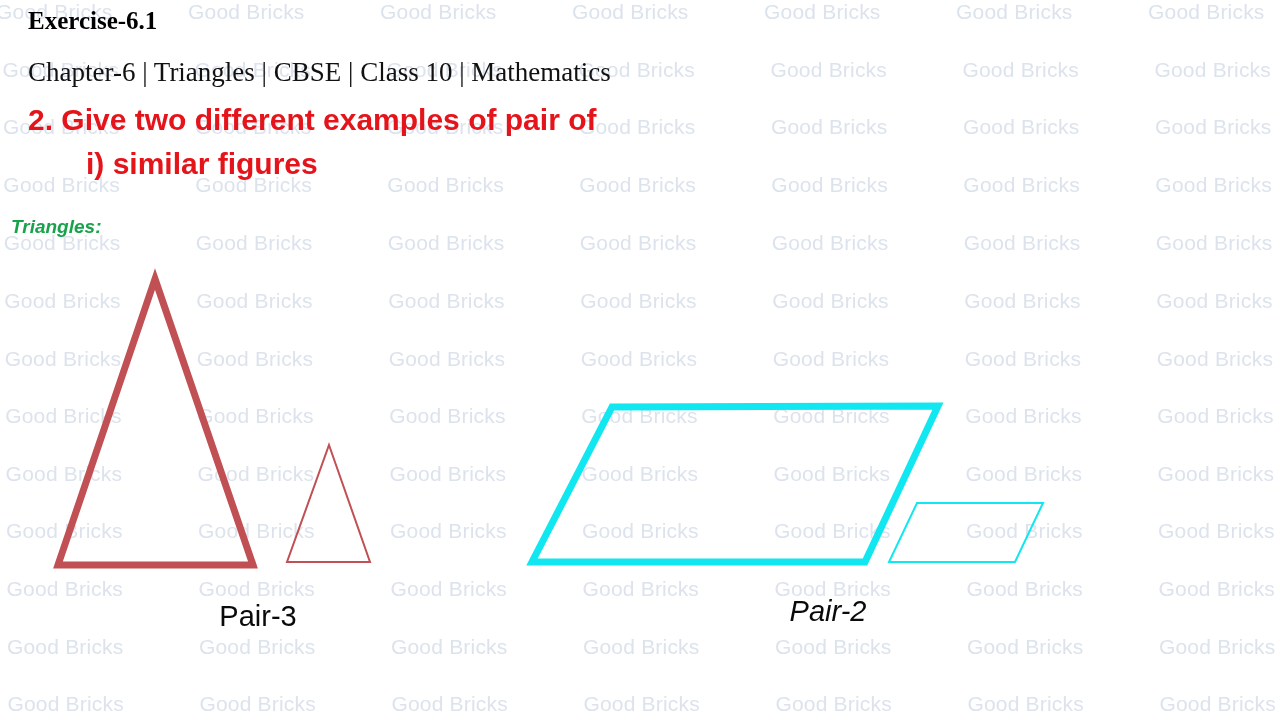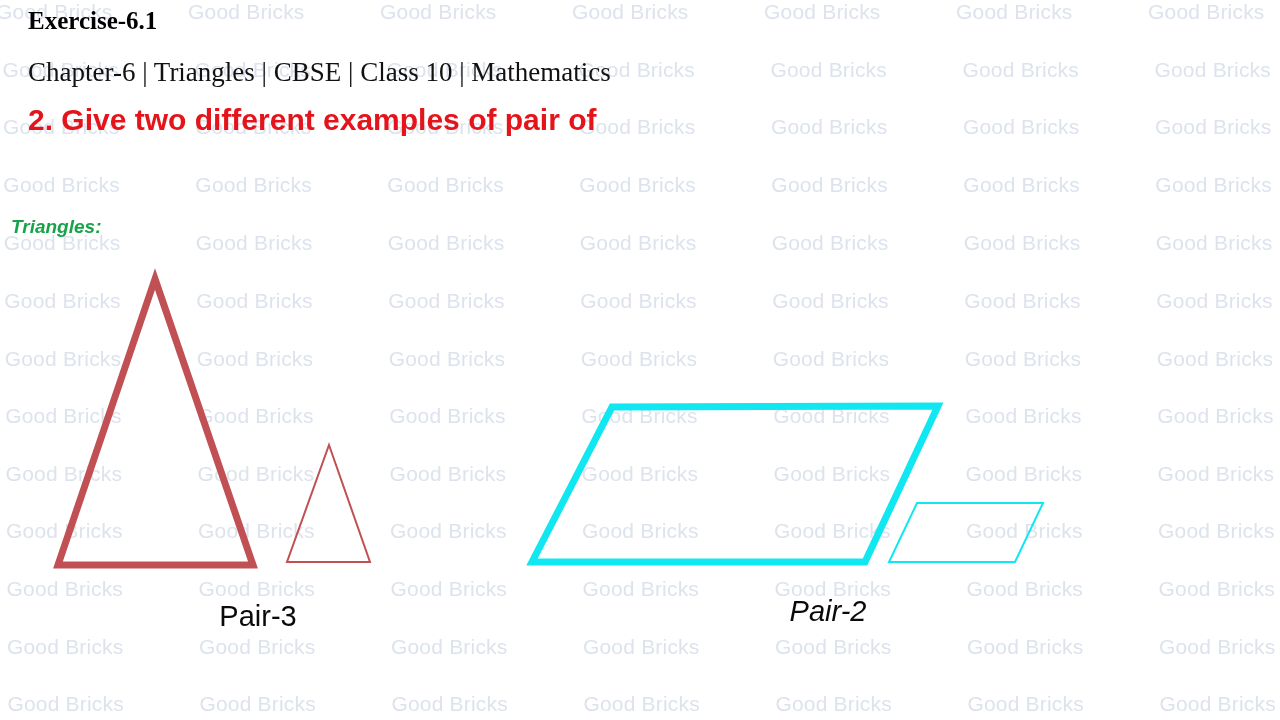--- a/index.html
+++ b/index.html
@@ -145,20 +145,21 @@
     </div>
 
   <div id="content-layer">
 
     <div id="exercise-title">Exercise-6.1</div>
 
     <div id="subtitle">Chapter-6 | Triangles | CBSE | Class 10 | Mathematics</div>
 
     <div id="question-block">
       <div id="question-line-1">2. Give two different examples of pair of</div>
+      <div id="question-line-2">i) similar figures</div>
     </div>
 
     <div id="solution-label">Triangles:</div>
 
     <svg id="figures-svg" viewBox="0 0 1280 720">
 
       <polygon id="large-triangle" fill="none" stroke-linejoin="miter" stroke-miterlimit="10" points="155,279 253,565 58,565" stroke="#c05053" stroke-width="7"></polygon>
 
       <polygon id="small-triangle" fill="none" stroke-linejoin="miter" stroke-miterlimit="10" points="329,445 370,562 287,562" stroke="#c05053" stroke-width="2"></polygon>
 

